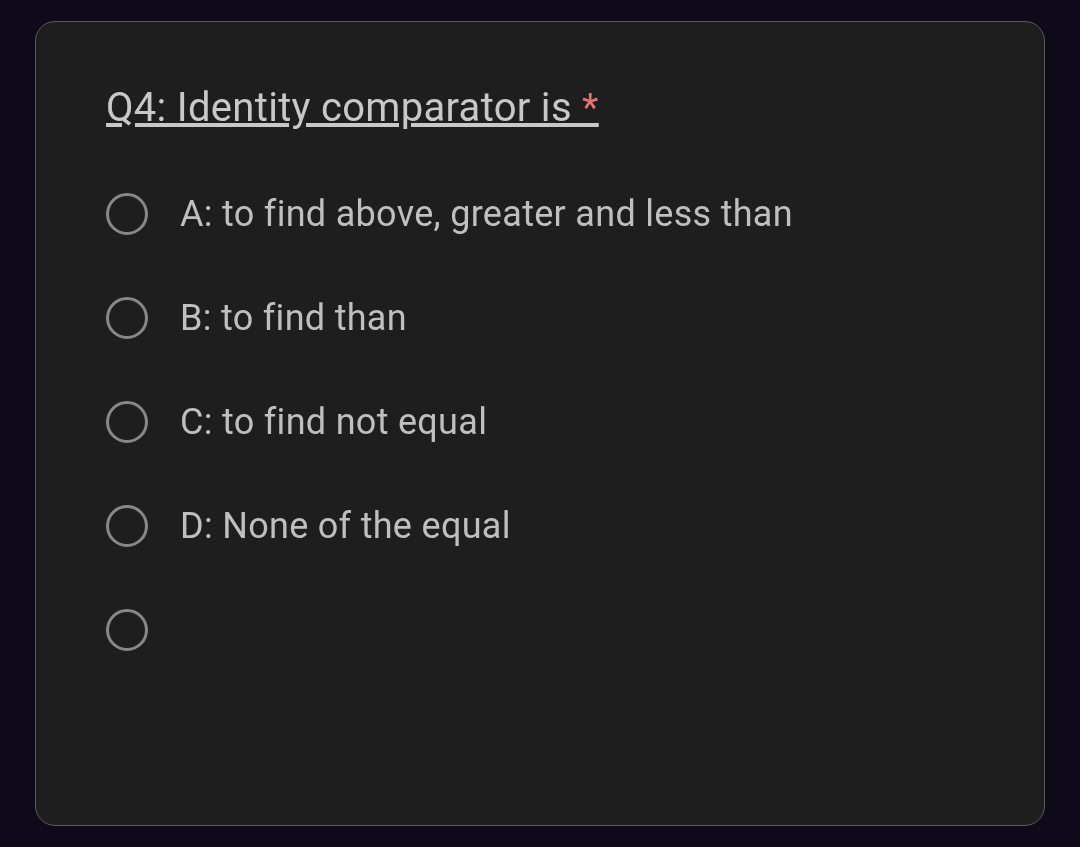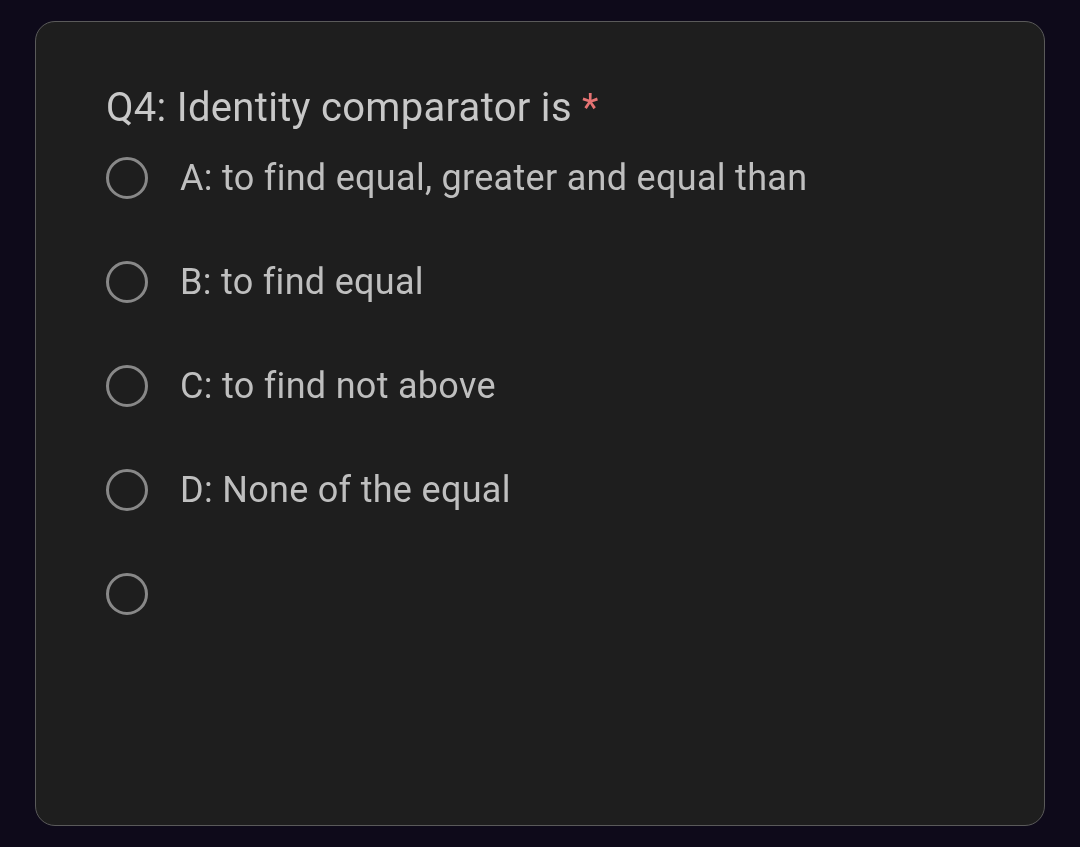--- a/index.html
+++ b/index.html
@@ -22,21 +22,22 @@
       background: #1e1e1e;
       border: 1px solid #5a5a5a;
       border-radius: 20px;
       padding: 62px 70px 40px 70px;
     }
     .question-title {
       font-size: 40px;
       font-weight: 400;
       color: #c8c8c8;
       letter-spacing: 0.3px;
-      margin-bottom: 26px;
+      margin-bottom: 62px;
+      text-decoration: underline;
     }
     .required-asterisk {
       color: #e57373;
       font-size: 38px;
     }
     .options {
       display: flex;
       flex-direction: column;
       gap: 62px;
     }
@@ -63,29 +64,29 @@
 </head>
 <body>
 
 <div class="question-card">
   <div class="question-title">
     <span>Q4: Identity comparator is </span><span class="required-asterisk">*</span>
   </div>
   <div class="options">
     <div class="option-row">
       <span class="radio-circle"></span>
-      <span class="option-label">A: to find equal, greater and equal than</span>
+      <span class="option-label">A: to find above, greater and less than</span>
     </div>
     <div class="option-row">
       <span class="radio-circle"></span>
-      <span class="option-label">B: to find equal</span>
+      <span class="option-label">B: to find than</span>
     </div>
     <div class="option-row">
       <span class="radio-circle"></span>
-      <span class="option-label">C: to find not above</span>
+      <span class="option-label">C: to find not equal</span>
     </div>
     <div class="option-row">
       <span class="radio-circle"></span>
       <span class="option-label">D: None of the equal</span>
     </div>
     <div class="option-row">
       <span class="radio-circle"></span>
     </div>
   </div>
 </div>

